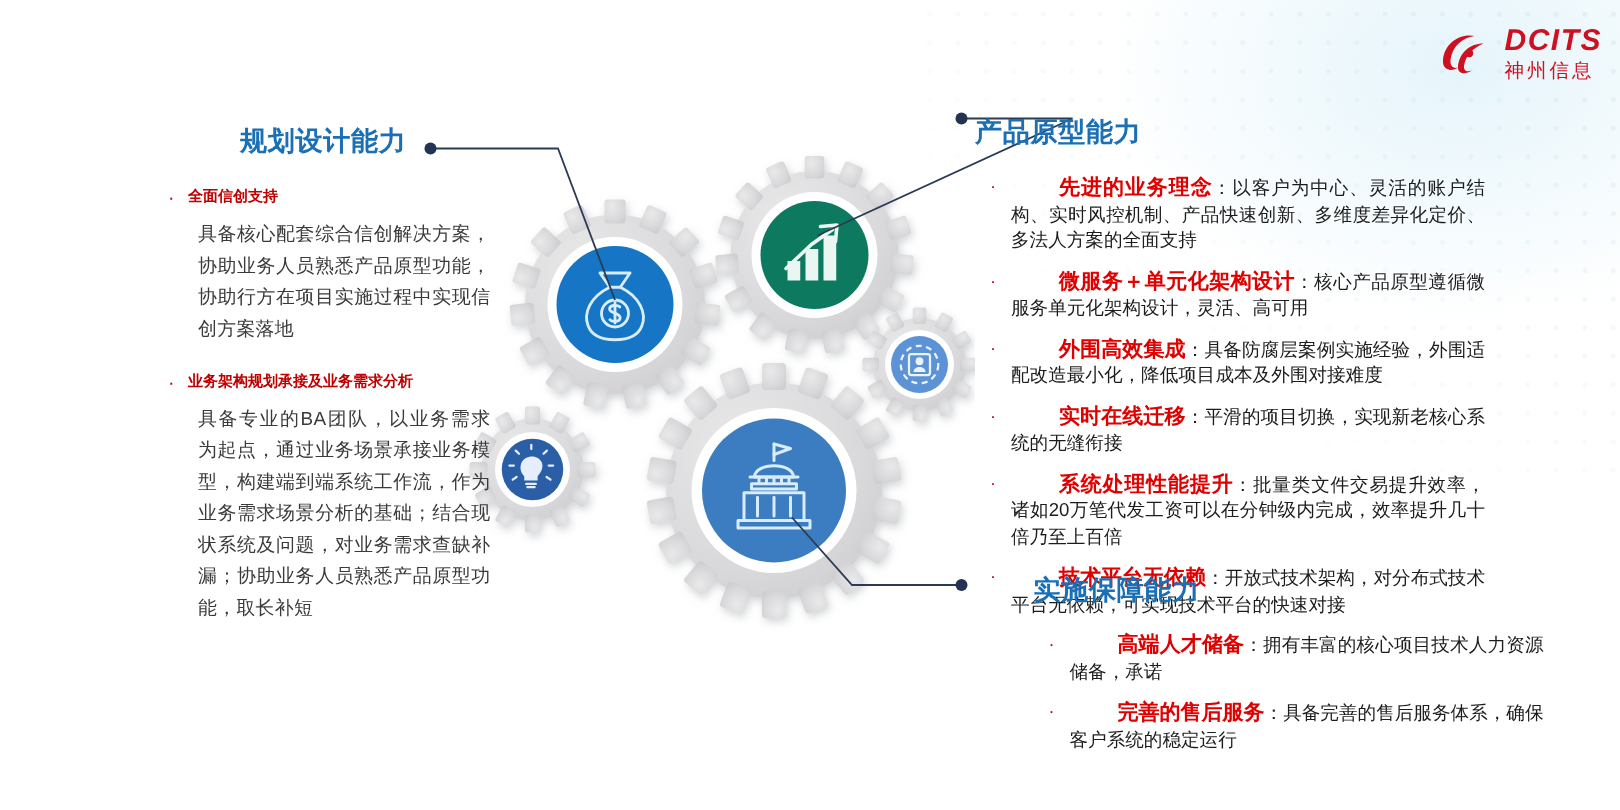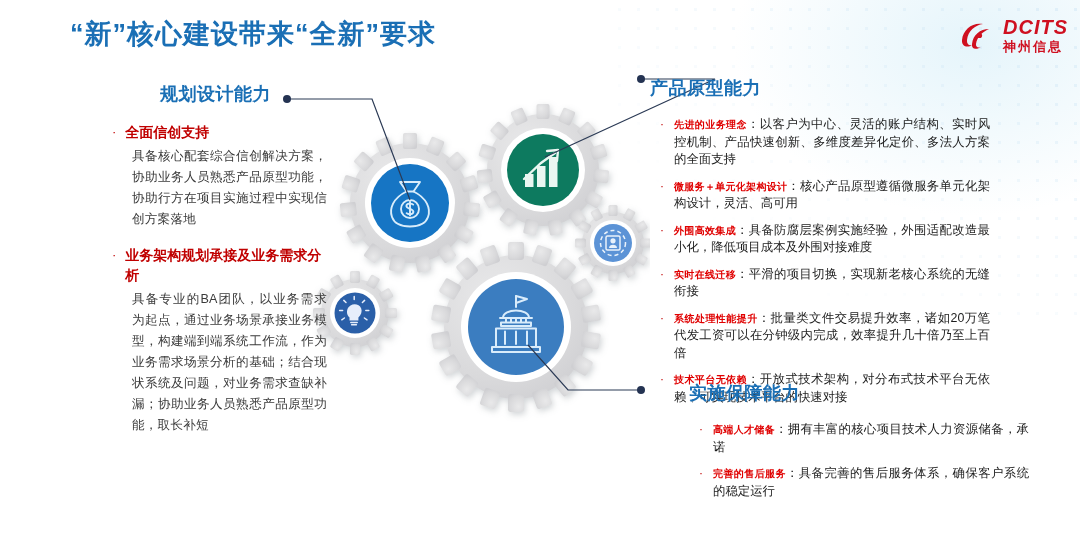--- a/index.html
+++ b/index.html
@@ -33,66 +33,65 @@
     white-space:nowrap;
   }
 
   
   .logo{
     position:absolute;right:12px;top:14px;height:42px;display:flex;align-items:center;gap:10px;
   }
   .logo-mark{width:34px;height:30px;flex:0 0 auto;}
   .logo-text{display:flex;flex-direction:column;line-height:1;}
   .logo-en{font-size:20px;font-weight:bold;color:#cf1020;letter-spacing:1px;font-style:italic;}
-  .logo-cn{font-size:13px;font-weight:bold;color:#cf1020;letter-spacing:2px;margin-top:3px;}
+  .logo-cn{font-size:13px;font-weight:normal;color:#cf1020;letter-spacing:2px;margin-top:3px;}
 
   
   .gears{position:absolute;left:300px;top:95px;width:350px;height:330px;}
   .gears svg{display:block;}
 
   
   .connectors{position:absolute;left:0;top:0;width:1080px;height:540px;pointer-events:none;}
 
   
   .col-left{position:absolute;left:112px;top:82px;width:215px;}
   .sec-head{
     font-size:18px;font-weight:bold;color:#1a6fb5;margin:0 0 16px 0;letter-spacing:.5px;
   }
   .col-left .sec-head{margin-left:48px;}
   .lbullet{display:flex;gap:9px;margin-bottom:3px;}
   .lbullet .dot{color:#c00000;font-size:13px;line-height:19px;flex:0 0 auto;}
   .lbullet .lbl{
-    font-size:14px;font-weight:bold;color:#c00000;line-height:20px;
+    font-size:10px;font-weight:bold;color:#c00000;line-height:20px;
   }
   .lbody{
     font-size:12.6px;color:#3a3a3a;line-height:21px;text-align:justify;
     margin:4px 0 15px 20px;letter-spacing:.2px;
   }
 
   
   .col-right{position:absolute;left:650px;top:76px;width:340px;}
   .col-right2{position:absolute;left:689px;top:381px;width:340px;}
   .rbullets{margin:9px 0 0 10px;}
   .rb{display:flex;gap:10px;margin-bottom:9px;}
   .rb .dot{color:#c00000;font-size:12px;line-height:17px;flex:0 0 auto;}
   .rb p{
     margin:0;font-size:12.4px;color:#1c1c1c;line-height:17.5px;text-align:justify;
   }
-  .rb .lbl{color:#e00000;font-weight:bold;font-size:10px;}
+  .rb .lbl{color:#e00000;font-weight:bold;font-size:14px;margin-left:32px;}
   .rb .sep{color:#1c1c1c;}
 </style>
 </head>
 <body>
 
 <div class="slide">
 
   <div class="bg-wash"></div>
   <div class="bg-dots"></div>
 
-  <div class="title">“新”核心建设带来“全新”要求</div>
 
   <div class="logo">
     <svg class="logo-mark" viewBox="0 0 34 30">
       <path d="M3 20 C4 9, 14 2, 24 4 C16 5, 9 11, 8 20 C7.6 24, 10 26, 13 25 C9 28, 2.4 27, 3 20 Z" fill="#cf1020"></path>
       <path d="M13 24 C14 15, 21 9, 30 9 C23 12, 18 17, 17 24 C16.7 27, 19 28.4, 22 27 C18 30, 12.4 29.6, 13 24 Z" fill="#cf1020"></path>
       <circle cx="20.5" cy="15.5" r="2.6" fill="#cf1020"></circle>
     </svg>
     <div class="logo-text">
       <span class="logo-en">DCITS</span>
       <span class="logo-cn">神州信息</span>

